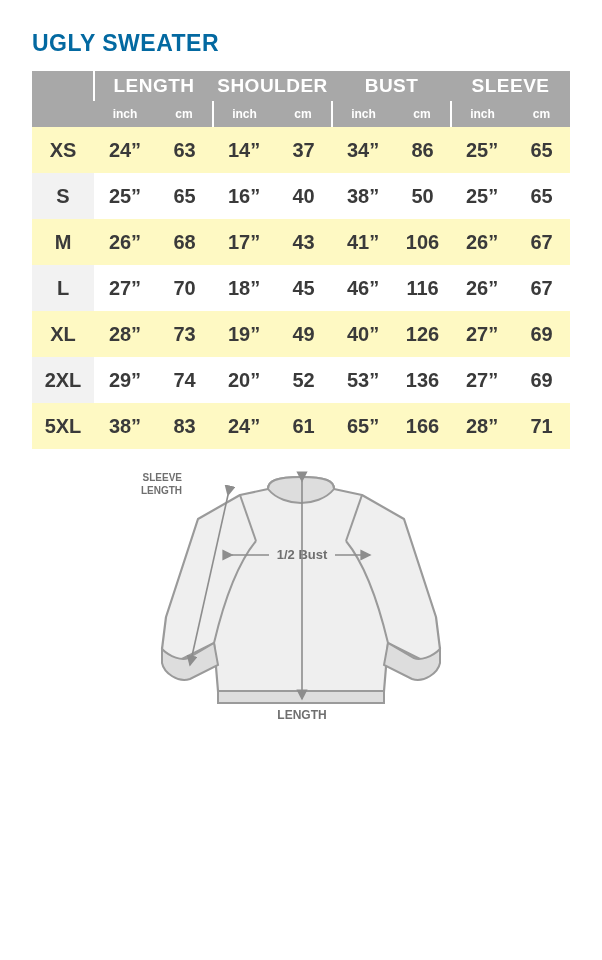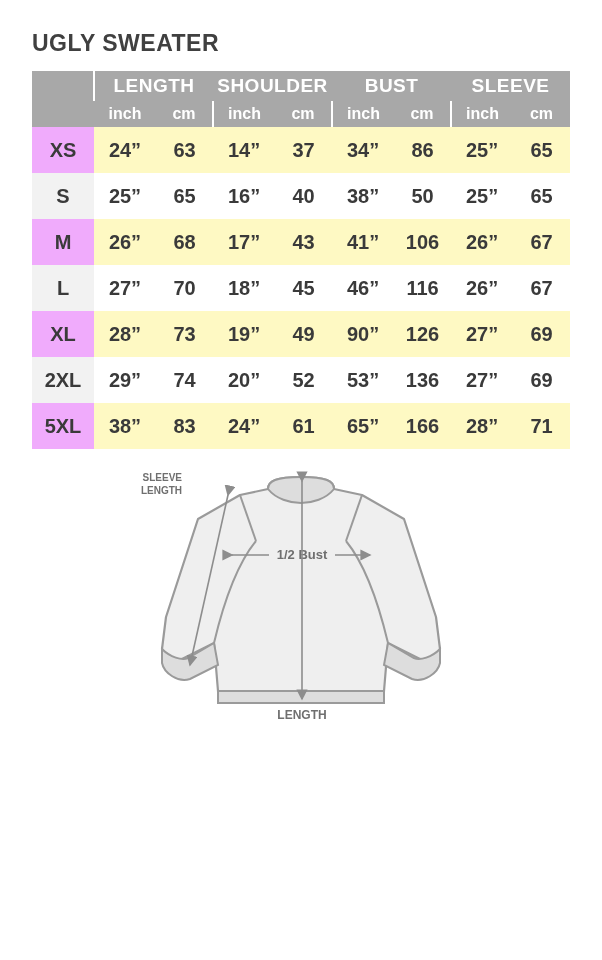--- a/index.html
+++ b/index.html
@@ -19,21 +19,21 @@
     width: 602px;
     height: 960px;
     position: relative;
     box-sizing: border-box;
     padding: 0 32px;
   }
   .title {
     font-size: 23px;
     font-weight: bold;
     letter-spacing: 0.5px;
-    color: #404040;
+    color: #0369a1;
     padding-top: 30px;
     padding-bottom: 14px;
     font-family: "Liberation Sans", sans-serif;
   }
   table.size-table {
     border-collapse: collapse;
     width: 538px;
     table-layout: fixed;
     font-family: "Liberation Sans", sans-serif;
   }
@@ -53,21 +53,21 @@
     border-right: 2px solid #ffffff;
   }
   .hdr-row1 td.corner {
     background: #a8a8a8;
     border-right: 2px solid #ffffff;
   }
   .hdr-row2 td {
     background: #a8a8a8;
     color: #ffffff;
     font-weight: bold;
-    font-size: 16px;
+    font-size: 12px;
     height: 26px;
     border-right: 2px solid #ffffff;
   }
   .hdr-row2 td.corner {
     background: #a8a8a8;
   }
   .hdr-row2 td.sep {
     border-right: 2px solid #ffffff;
   }
   tbody tr td {
@@ -82,21 +82,21 @@
     font-weight: bold;
     color: #3a3a3a;
   }
   tbody tr.odd td {
     background: #fef9c3;
   }
   tbody tr.even td {
     background: #ffffff;
   }
   tbody tr.odd td.sizecol {
-    background: #f0abfc;
+    background: #fef9c3;
   }
   tbody tr.even td.sizecol {
     background: #f2f2f2;
   }
   .col-size { width: 62px; }
   .col-in { width: 62px; }
   .col-cm { width: 57px; }
 
   .diagram-wrap {
     position: relative;
@@ -200,21 +200,21 @@
         <td>116</td>
         <td>26”</td>
         <td>67</td>
       </tr>
       <tr class="odd">
         <td class="sizecol">XL</td>
         <td>28”</td>
         <td>73</td>
         <td>19”</td>
         <td>49</td>
-        <td>90”</td>
+        <td>40”</td>
         <td>126</td>
         <td>27”</td>
         <td>69</td>
       </tr>
       <tr class="even">
         <td class="sizecol">2XL</td>
         <td>29”</td>
         <td>74</td>
         <td>20”</td>
         <td>52</td>

